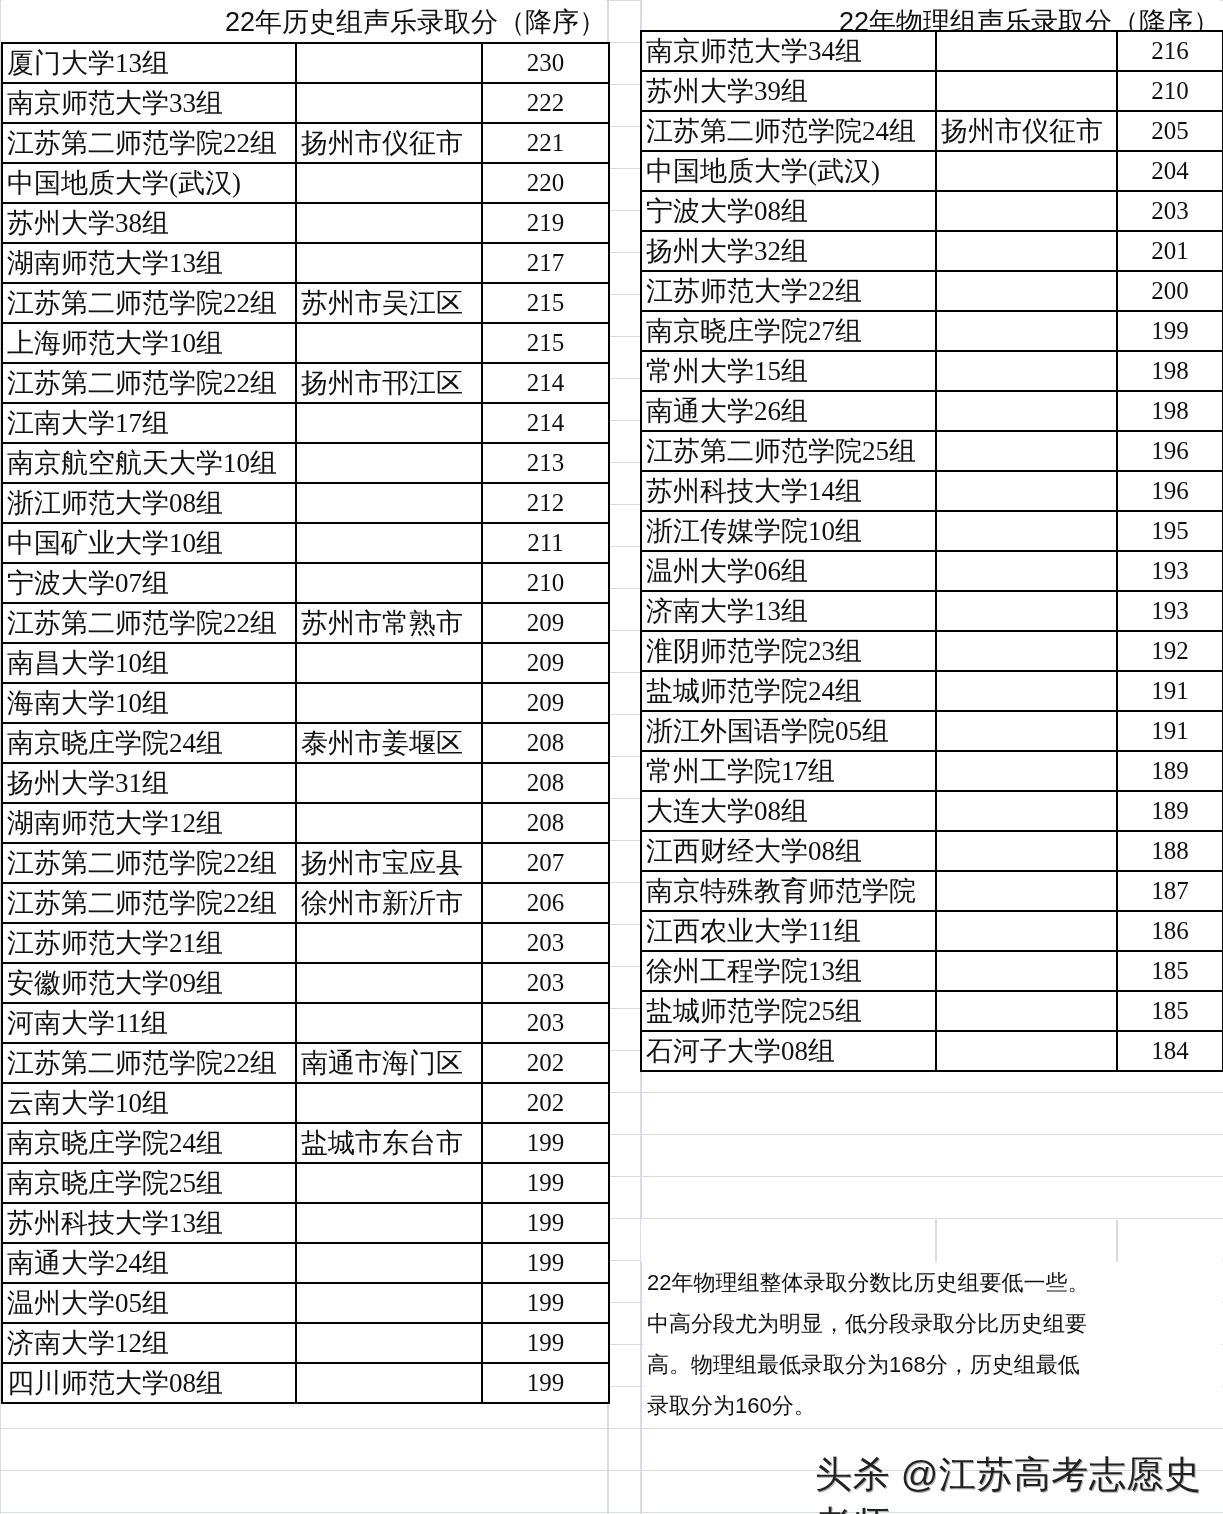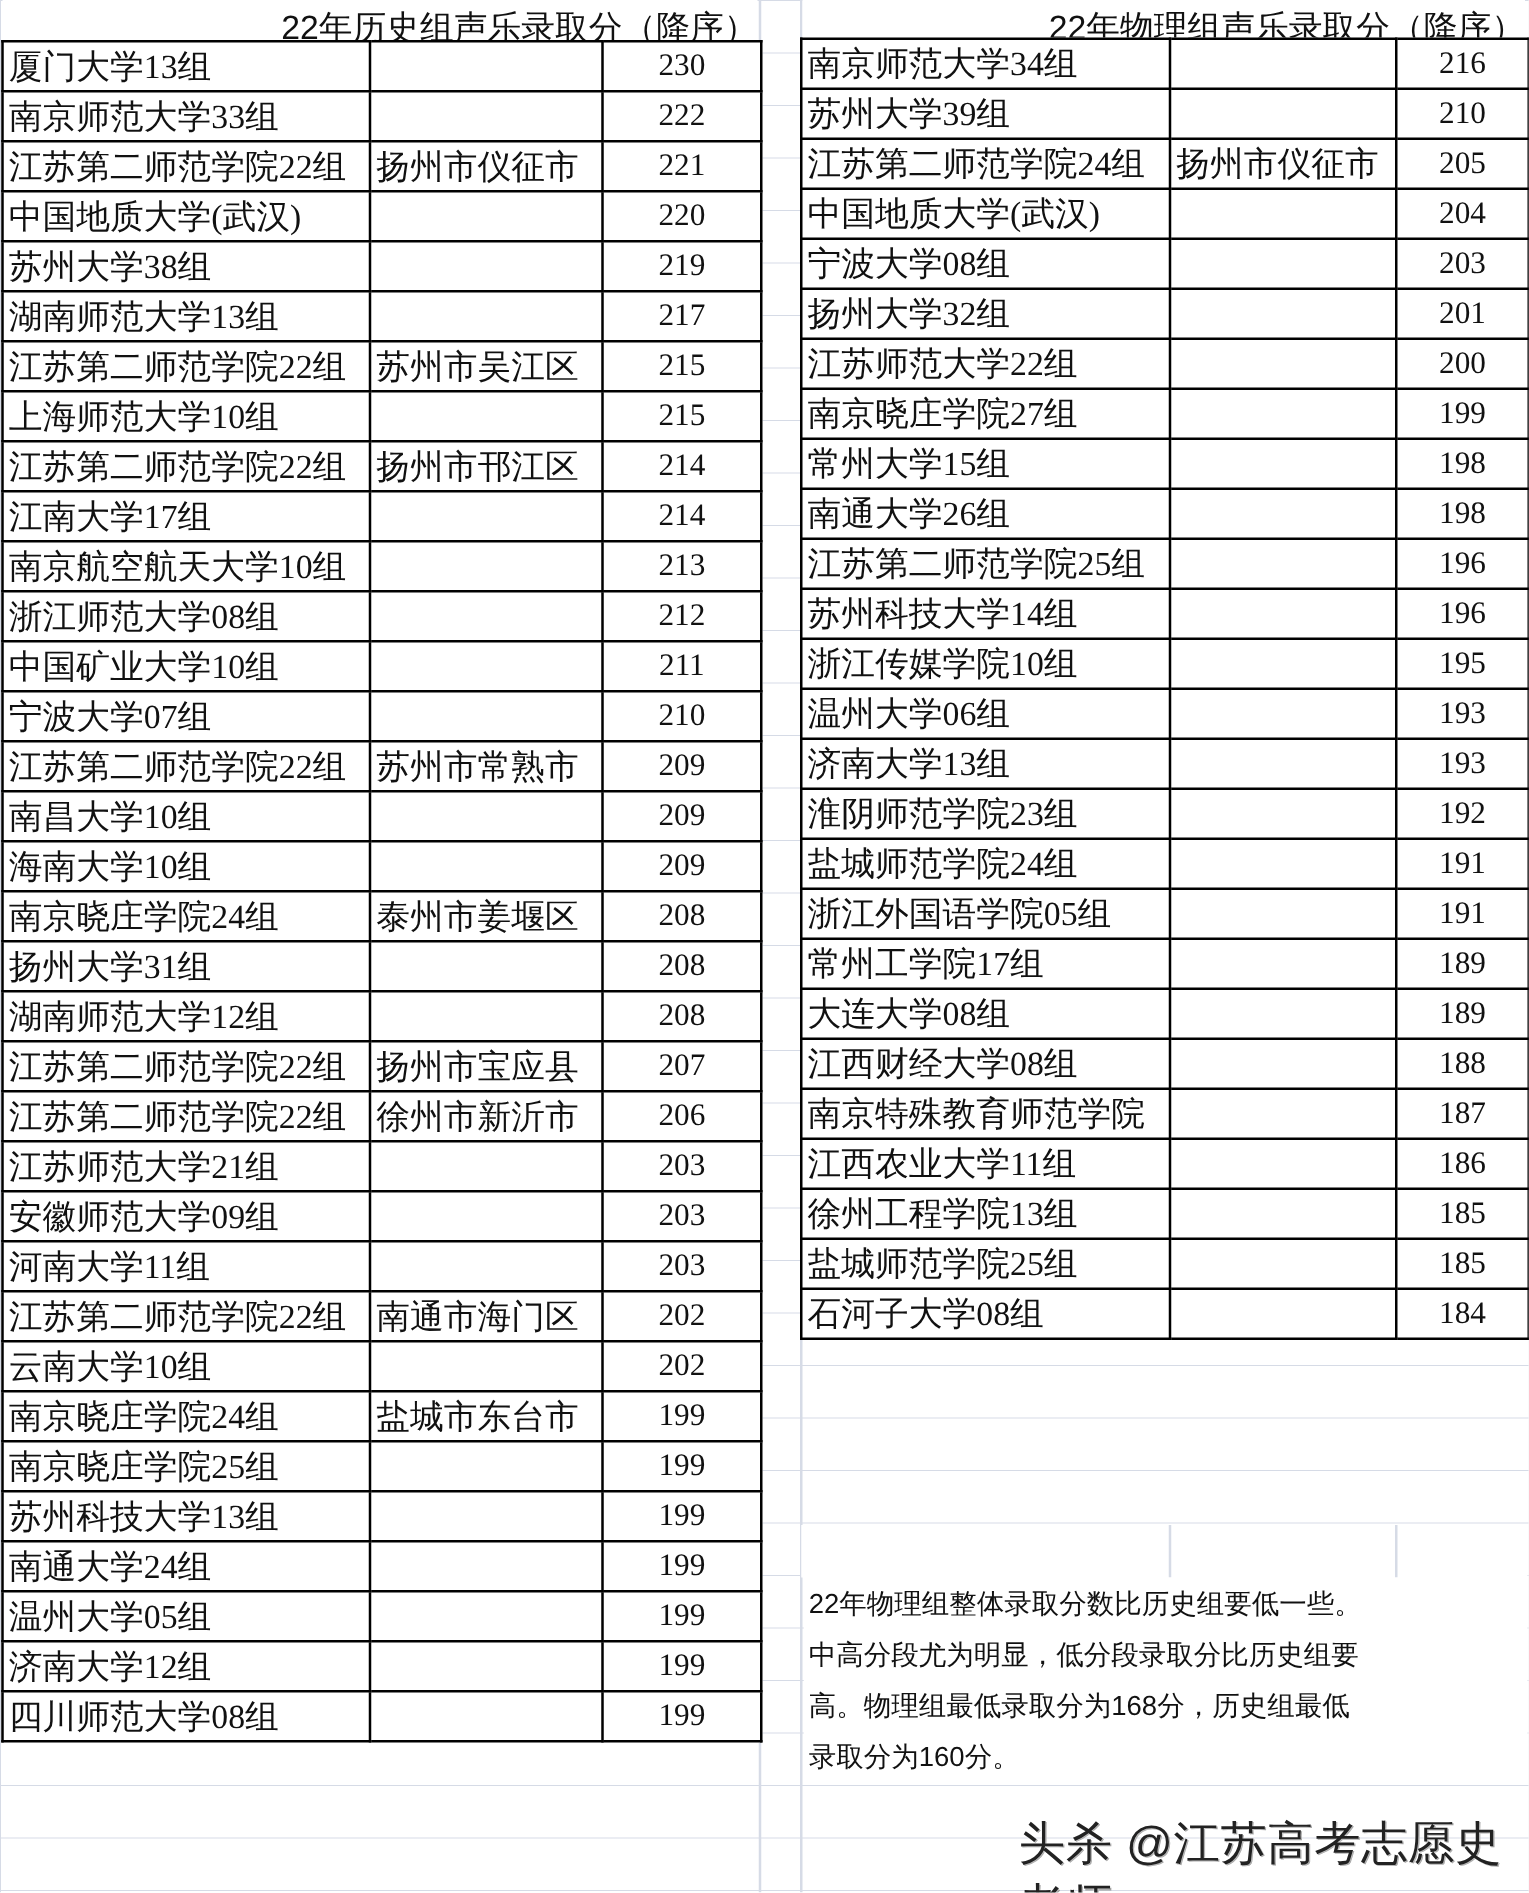--- a/index.html
+++ b/index.html
@@ -26,21 +26,21 @@
 </head>
 <body>
 
 <div class="grid-bg"></div>
 <div class="vline" style="left:607px"></div>
 <div class="vline" style="left:640px"></div>
 
 <div class="title" style="left:2px;width:604px">22年历史组声乐录取分（降序）</div>
 <div class="title" style="left:642px;width:578px">22年物理组声乐录取分（降序）</div>
 
-<table class="t" id="hist" style="left:1px;top:32px;width:607px">
+<table class="t" id="hist" style="left:1px;top:42px;width:607px">
   <colgroup>
       <col style="width:294px">
       <col style="width:186px">
       <col style="width:127px">
     </colgroup>
   <tbody id="hist-body">
       <tr>
         <td>厦门大学13组</td>
         <td></td>
         <td class="score">230</td>

